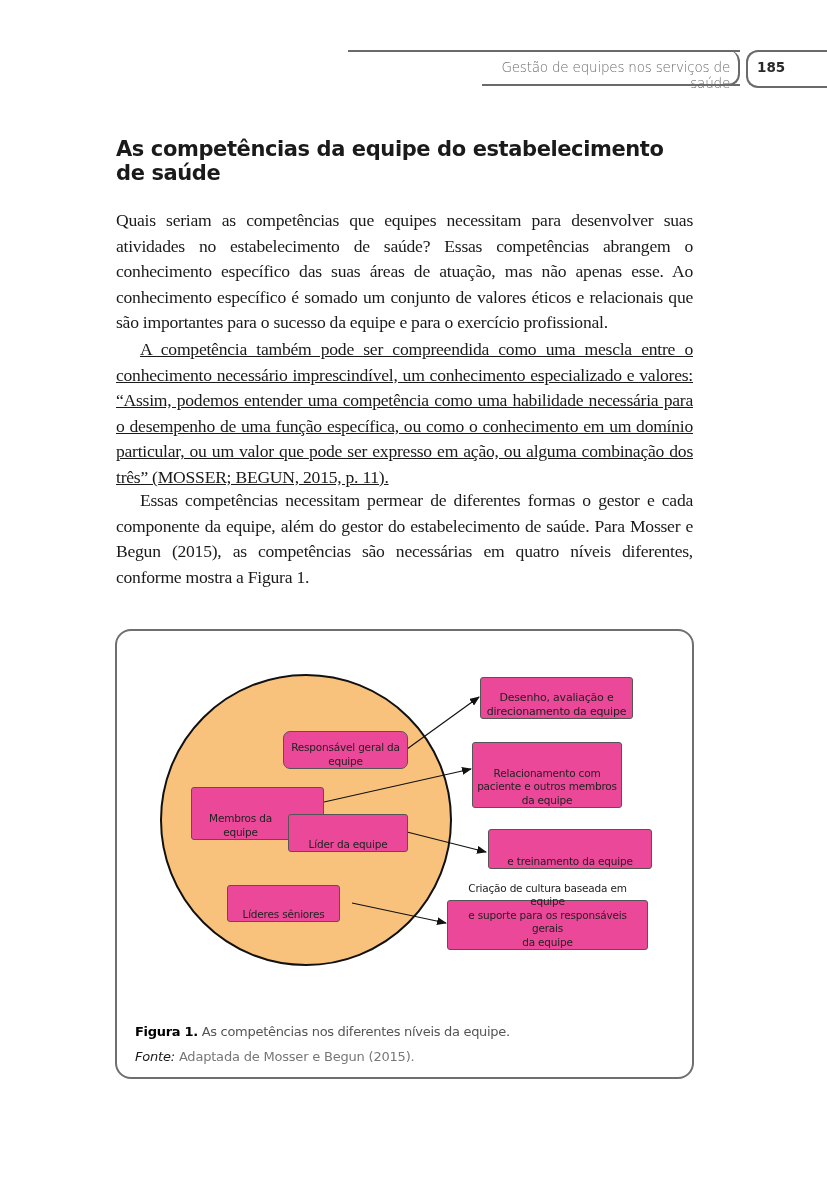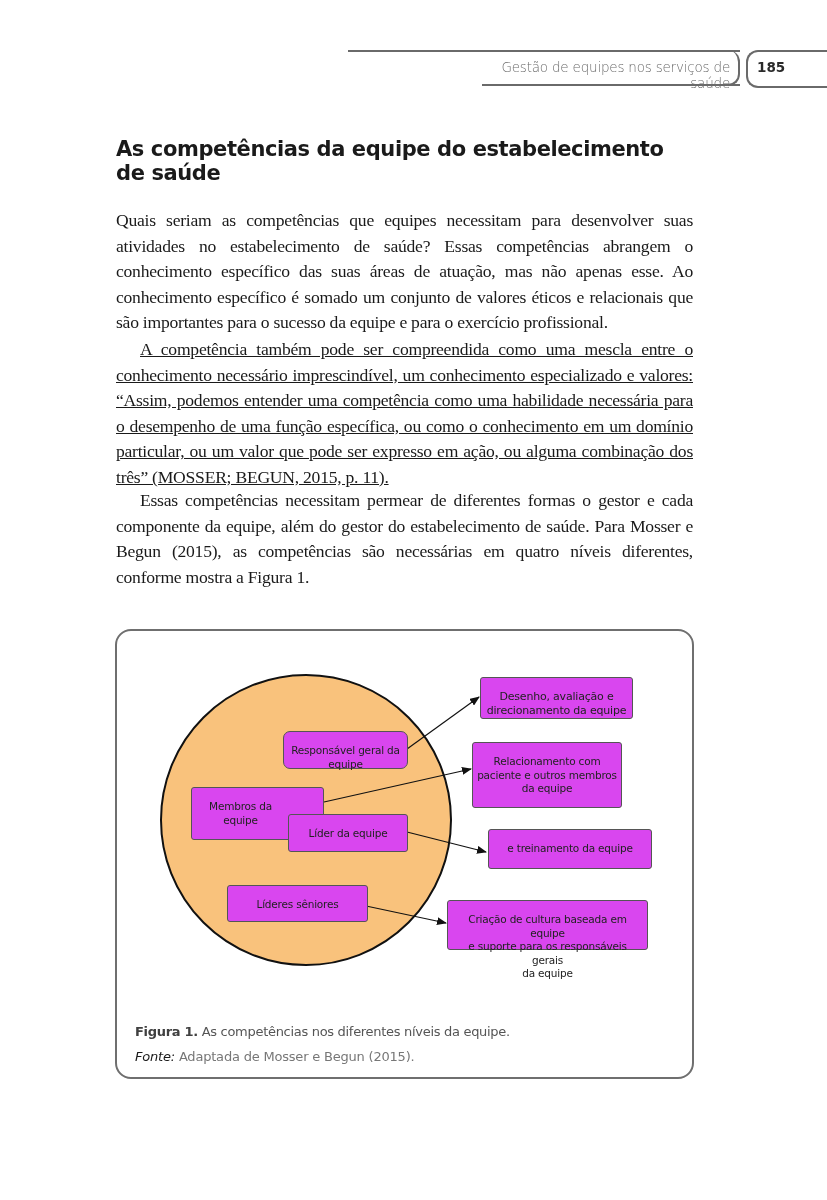--- a/index.html
+++ b/index.html
@@ -13,24 +13,24 @@
 
   .h2 { position:absolute; left:116px; top:137px; width:560px; font-family:"DejaVu Sans", sans-serif; font-weight:bold; font-size:21px; line-height:24px; color:#1a1a1a; letter-spacing:-0.4px; }
 
   .body-text { position:absolute; left:116px; width:577px; font-size:17.6px; line-height:25.6px; text-align:justify; letter-spacing:-0.25px; }
   .p1 { top:208px; }
   .p2 { top:337px; text-indent:24px;text-decoration:underline; }
   .p3 { top:488px; text-indent:24px; }
 
   .fig-frame { position:absolute; left:115px; top:629px; width:575px; height:446px; border:2.5px solid #6f6f6f; border-radius:16px; }
   svg.diagram { position:absolute; left:0; top:0; }
-  .box { position:absolute; background:#d946ef; border:1px solid #555; border-radius:3px; font-family:"DejaVu Sans", sans-serif; font-size:10.5px; line-height:13.5px; color:#222; text-align:center; display:flex; align-items:flex-start; justify-content:center; box-sizing:border-box; padding:12px 4px; letter-spacing:-0.2px; }
+  .box { position:absolute; background:#ec4899; border:1px solid #555; border-radius:3px; font-family:"DejaVu Sans", sans-serif; font-size:10.5px; line-height:13.5px; color:#222; text-align:center; display:flex; align-items:flex-end; justify-content:center; box-sizing:border-box; padding:0 4px; letter-spacing:-0.2px; }
   .box span { display:block; }
   .caption { position:absolute; left:135px; top:1024px; font-family:"DejaVu Sans", sans-serif; font-size:13px; color:#555; letter-spacing:-0.3px; }
-  .caption b { color:#404040; }
+  .caption b { color:#000000; }
   .source { position:absolute; left:135px; top:1049px; font-family:"DejaVu Sans", sans-serif; font-size:13px; color:#777; letter-spacing:-0.2px; }
   .source i { color:#1a1a1a; }
 </style>
 </head>
 <body>
 
 <div class="hdr-line"></div>
 <div class="hdr-box"></div>
 <div class="hdr-bottom"></div>
 <div class="hdr-title">Gestão de equipes nos serviços de saúde</div>
@@ -69,21 +69,21 @@
   <div>
       <span>Membros da</span>
       <span>equipe</span>
     </div>
 </div>
 <div class="box" style="left:288px;top:814px;width:120px;height:38px;">
   <div>
       <span>Líder da equipe</span>
     </div>
 </div>
-<div class="box" style="left:227px;top:885px;width:141px;height:37px;">
+<div class="box" style="left:227px;top:885px;width:113px;height:37px;">
   <div>
       <span>Líderes sêniores</span>
     </div>
 </div>
 
 <div class="box" style="left:480px;top:677px;width:153px;height:42px;font-size:11px;">
   <div>
       <span>Desenho, avaliação e</span>
       <span>direcionamento da equipe</span>
     </div>

